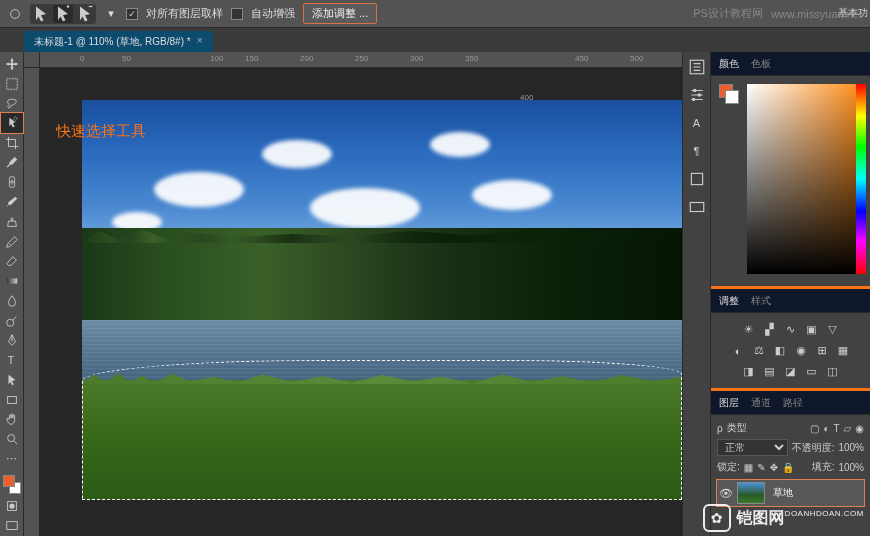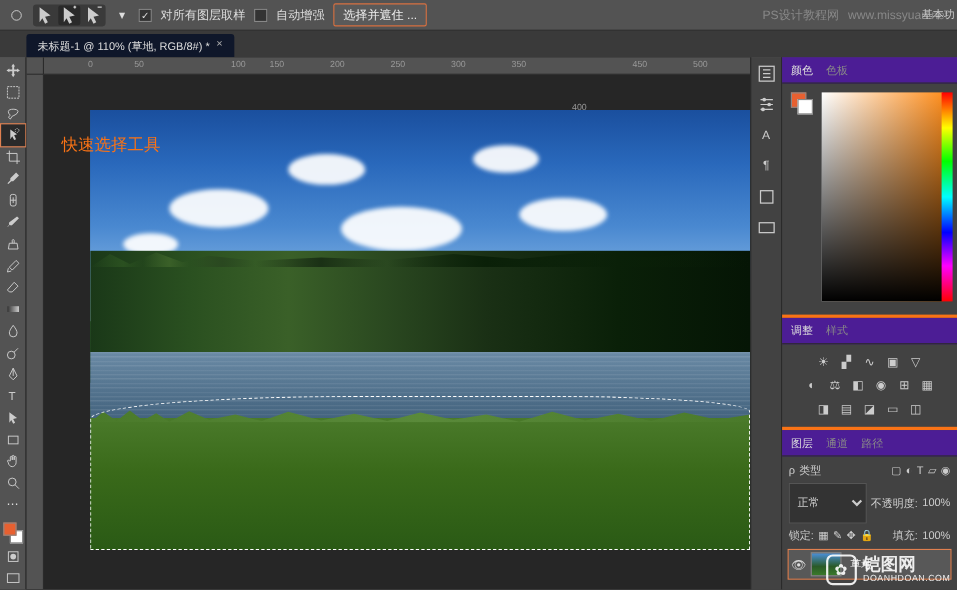--- a/index.html
+++ b/index.html
@@ -9,21 +9,21 @@
 .topbar .sel-group{display:flex;gap:2px;background:#3a3a3a;border-radius:3px;padding:1px}
 .topbar .sel-btn{width:20px;height:18px;display:flex;align-items:center;justify-content:center;cursor:pointer;border-radius:2px}
 .topbar .sel-btn.active{background:#2a2a2a}
 .cb{width:12px;height:12px;border:1px solid #888;background:#333;display:inline-flex;align-items:center;justify-content:center;font-size:9px;color:#ddd}
 .topbar .lbl{color:#ddd;font-size:11px}
 .topbar .btn{background:#5a5a5a;border:1px solid #6a6a6a;padding:2px 8px;border-radius:2px;color:#eee;font-size:11px;cursor:pointer}
 .topbar .btn.hl{border:1px solid #d87040}
 .topbar .spacer{flex:1}
 .topbar .right-text{color:#888;font-size:11px}
 .tabbar{height:24px;background:#3a3a3a;display:flex;align-items:flex-end;padding-left:24px}
-.doc-tab{background:#0f172a;padding:4px 10px 3px;font-size:10px;color:#ddd;border-top-left-radius:3px;border-top-right-radius:3px;display:flex;align-items:flex-start;gap:6px}
+.doc-tab{background:#0c4a6e;padding:4px 10px 3px;font-size:10px;color:#ddd;border-top-left-radius:3px;border-top-right-radius:3px;display:flex;align-items:flex-start;gap:6px}
 .doc-tab .close{color:#aaa;cursor:pointer}
 .main{display:flex;height:484px}
 .toolbox{width:24px;background:#535353;border-right:1px solid #2a2a2a;display:flex;flex-direction:column;align-items:center;padding-top:2px;gap:0}
 .tool{width:22px;height:20px;display:flex;align-items:center;justify-content:center;color:#ddd;cursor:pointer;position:relative}
 .tool.active{background:#2a2a2a}
 .tool.hl{outline:1px solid #e08050}
 .tool svg{width:14px;height:14px}
 .fgbg{width:22px;height:24px;position:relative;margin-top:4px}
 .fgbg .bg{position:absolute;right:2px;bottom:2px;width:12px;height:12px;background:#fff;border:1px solid #888}
 .fgbg .fg{position:absolute;left:2px;top:2px;width:12px;height:12px;background:#e86030;border:1px solid #888}
@@ -39,44 +39,44 @@
 .trees::before{content:"";position:absolute;top:0;left:0;right:0;height:15px;background:linear-gradient(to right,transparent 0%,#2a5020 5%,transparent 8%,#3a6028 12%,transparent 15%,#2a4820 20%,transparent 25%,#1a3015 35%,transparent 45%,#0a2008 60%,transparent 100%);clip-path:polygon(0 100%,3% 20%,6% 80%,10% 10%,14% 70%,18% 30%,25% 60%,35% 40%,45% 55%,55% 20%,65% 50%,75% 10%,85% 40%,92% 5%,100% 30%,100% 100%)}
 .lake{position:absolute;top:55%;left:0;right:0;height:20%;background:linear-gradient(to bottom,#6a8aa5 0%,#5a7a95 30%,#4a6a85 60%,#3a5a75 100%)}
 .lake::after{content:"";position:absolute;top:0;left:0;right:0;bottom:0;background:repeating-linear-gradient(to bottom,rgba(255,255,255,0.1) 0px,transparent 2px,transparent 4px)}
 .grass{position:absolute;bottom:0;left:0;right:0;height:30%;background:linear-gradient(to bottom,#4a7a2a 0%,#3a6a1a 40%,#2a5a15 100%)}
 .grass::before{content:"";position:absolute;top:-8px;left:0;right:0;height:12px;background:linear-gradient(to right,#4a7a2a,#5a8a3a,#4a7a2a);clip-path:polygon(0 100%,2% 20%,4% 90%,6% 10%,8% 85%,10% 30%,12% 95%,15% 15%,18% 80%,22% 40%,26% 90%,30% 20%,35% 85%,40% 35%,45% 90%,50% 25%,55% 80%,60% 40%,65% 95%,70% 20%,75% 85%,80% 35%,85% 90%,90% 25%,95% 80%,100% 40%,100% 100%)}
 .marching{position:absolute;border:1px dashed #fff;pointer-events:none}
 .annotation{position:absolute;top:70px;left:32px;color:#f97316;font-size:15px;font-weight:500;pointer-events:none}
 .iconcol{width:28px;background:#424242;border-left:1px solid #2a2a2a;display:flex;flex-direction:column;align-items:center;padding-top:6px;gap:10px}
 .iconcol .ic{width:18px;height:18px;display:flex;align-items:center;justify-content:center;color:#ccc;cursor:pointer}
 .panels{width:160px;background:#424242;display:flex;flex-direction:column;border-left:1px solid #2a2a2a}
-.panel-tabs{height:24px;display:flex;align-items:center;padding-left:8px;gap:12px;border-bottom:1px solid #2a2a2a;background:#4c1d95}
+.panel-tabs{height:24px;display:flex;align-items:center;padding-left:8px;gap:12px;border-bottom:1px solid #2a2a2a;background:#0f172a}
 .panel-tabs span{font-size:10px;color:#888;cursor:pointer}
 .panel-tabs span.active{color:#ddd}
 .color-picker{height:210px;padding:8px;position:relative}
 .color-sw{position:absolute;top:8px;left:8px;width:14px;height:14px;background:#e86030;border:1px solid #888}
 .color-sw2{position:absolute;top:14px;left:14px;width:14px;height:14px;background:#fff;border:1px solid #888}
 .picker-box{position:absolute;top:8px;left:36px;width:110px;height:190px;background:linear-gradient(to bottom,transparent 0%,#000 100%),linear-gradient(to right,#fff 0%,#ff9020 100%)}
 .hue-bar{position:absolute;top:8px;right:4px;width:10px;height:190px;background:linear-gradient(to bottom,#f00 0%,#ff0 17%,#0f0 33%,#0ff 50%,#00f 67%,#f0f 83%,#f00 100%)}
 .panel-sec{border-top:3px solid #f97316}
 .adj-body{padding:6px 8px}
 .adj-row{display:flex;gap:6px;padding:3px 0;justify-content:center}
 .adj-row .ai{width:15px;height:15px;display:flex;align-items:center;justify-content:center;color:#ccc;cursor:pointer;font-size:11px}
 .layers-body{padding:4px 6px}
 .lrow{display:flex;align-items:center;gap:4px;padding:2px 0;font-size:10px;color:#ccc}
-.lrow select,.lrow input{background:#333;border:1px solid #555;color:#ccc;font-size:10px;padding:11px 3px}
+.lrow select,.lrow input{background:#333;border:1px solid #555;color:#ccc;font-size:10px;padding:1px 3px}
 .lrow .wd{flex:1}
 .layer-item{display:flex;align-items:center;gap:4px;padding:2px;background:#585858;margin-top:4px}
 .layer-item.hl{outline:1px solid #e08050}
 .layer-item .eye{width:14px;text-align:center;color:#ddd}
 .layer-item .thumb{width:28px;height:22px;background:linear-gradient(to bottom,#4a8fd8 0%,#2a5a28 60%,#3a7a2a 100%);border:1px solid #888}
 .layer-item .lname{font-size:10px;color:#eee;padding:0 4px}
 .watermark{position:absolute;right:6px;bottom:4px;display:flex;align-items:center;gap:6px;color:#fff;opacity:0.9}
 .watermark .logo{width:28px;height:28px;border:2px solid #fff;border-radius:6px;display:flex;align-items:center;justify-content:center;font-size:14px}
-.watermark .txt{display:flex;flex-direction:column;line-height:1}
+.watermark .txt{display:flex;line-height:1}
 .watermark .cn{font-size:16px;font-weight:bold}
 .watermark .en{font-size:8px;letter-spacing:0.5px}
 .basic-tag{position:absolute;top:6px;right:2px;font-size:10px;color:#ccc}
 </style>
 </head>
 <body>
 
 <div class="topbar">
   <div class="tbicon">
       <svg viewBox="0 0 16 16">
@@ -100,21 +100,21 @@
           <path d="M4 2l8 6-4 1 2 4-2 1-2-4-2 3z" fill="#ccc"></path>
           <path d="M11 2h3" stroke="#ccc"></path>
         </svg>
       </div>
   </div>
   <div class="tbicon">▾</div>
   <span class="cb">✓</span>
   <span class="lbl">对所有图层取样</span>
   <span class="cb"></span>
   <span class="lbl">自动增强</span>
-  <span class="btn hl">选择并遮住 ...</span>
+  <span class="btn hl">添加调整 ...</span>
   <div class="spacer"></div>
   <span class="right-text">PS设计教程网</span>
   <span class="right-text">www.missyuan.net</span>
 </div>
 <div class="basic-tag">基本功</div>
 
 <div class="tabbar">
   <div class="doc-tab">
     <span>未标题-1 @ 110% (草地, RGB/8#) *</span>
     <span class="close">×</span>

